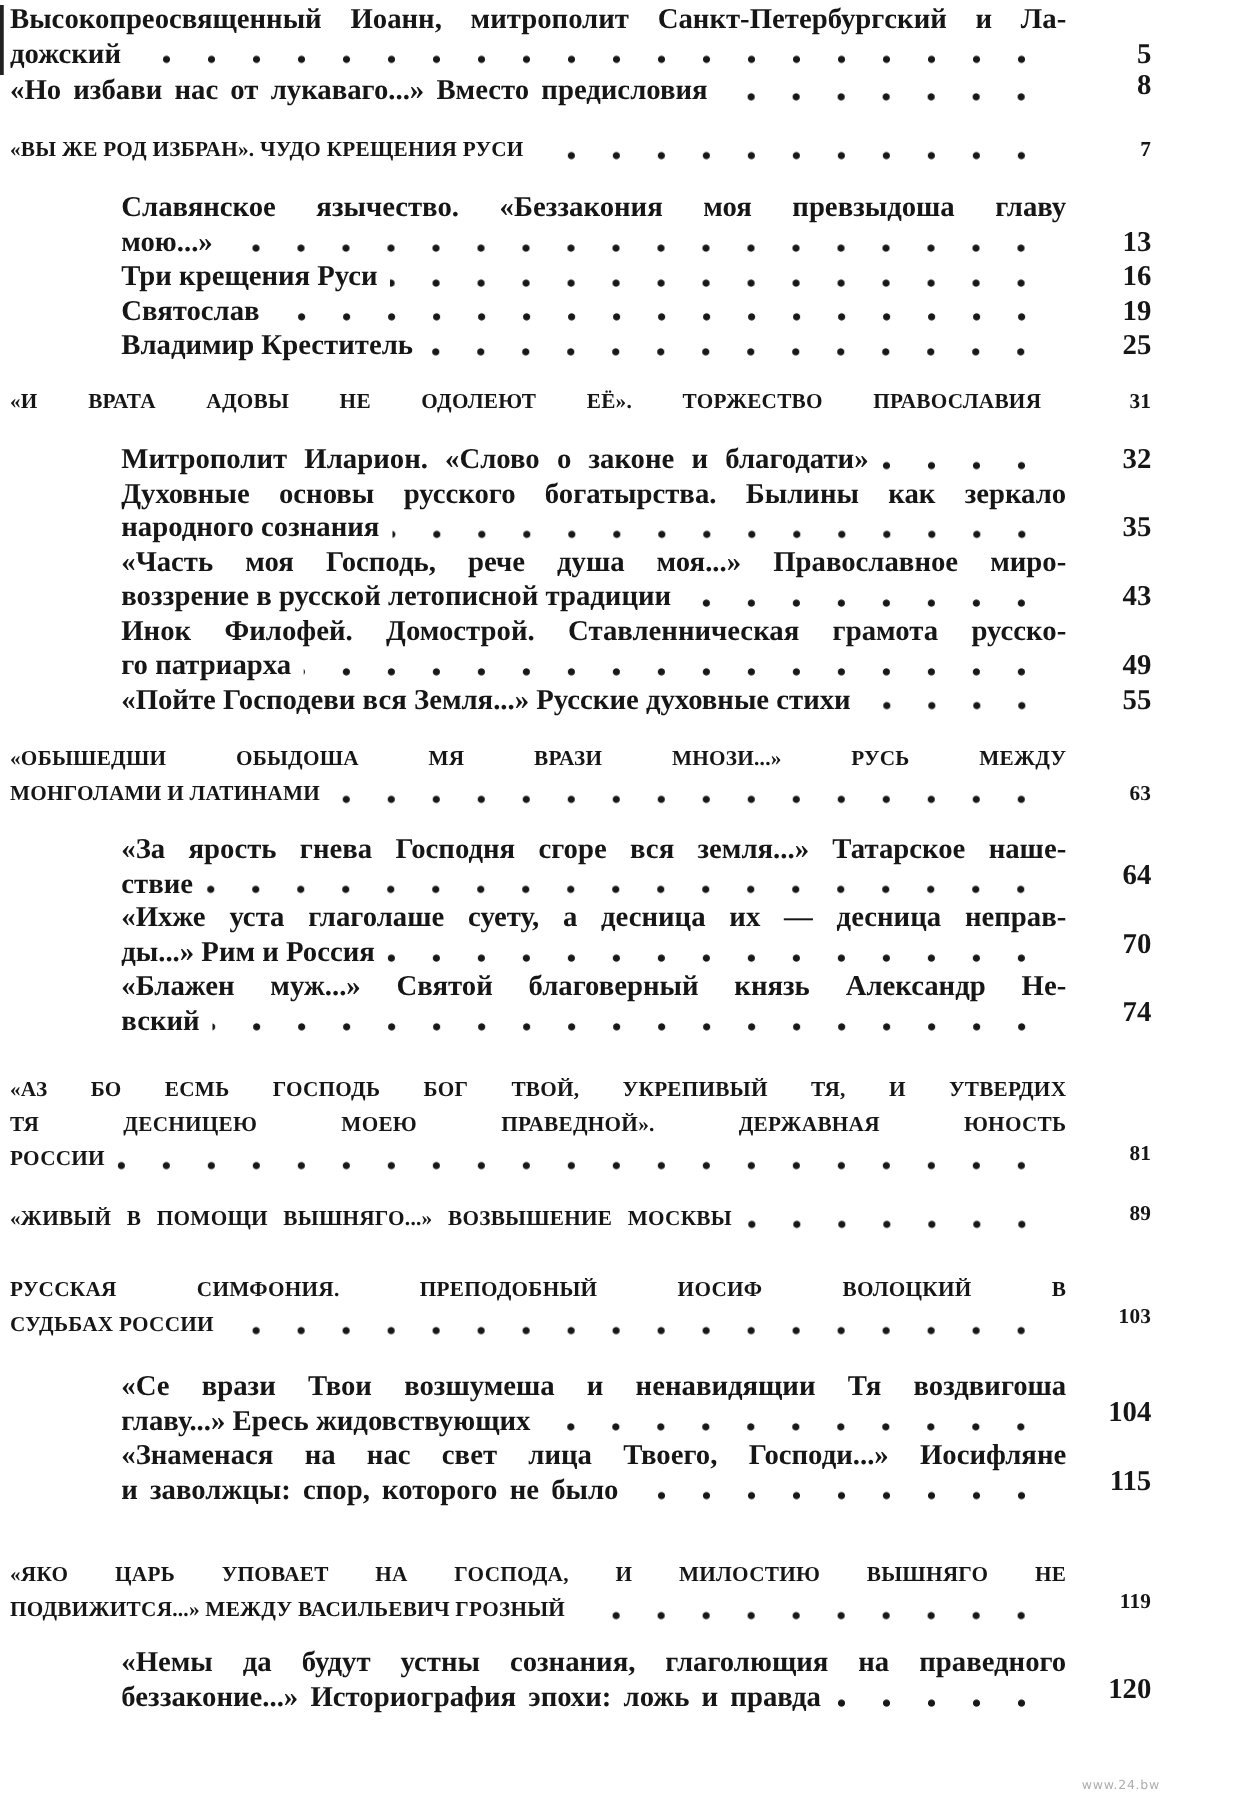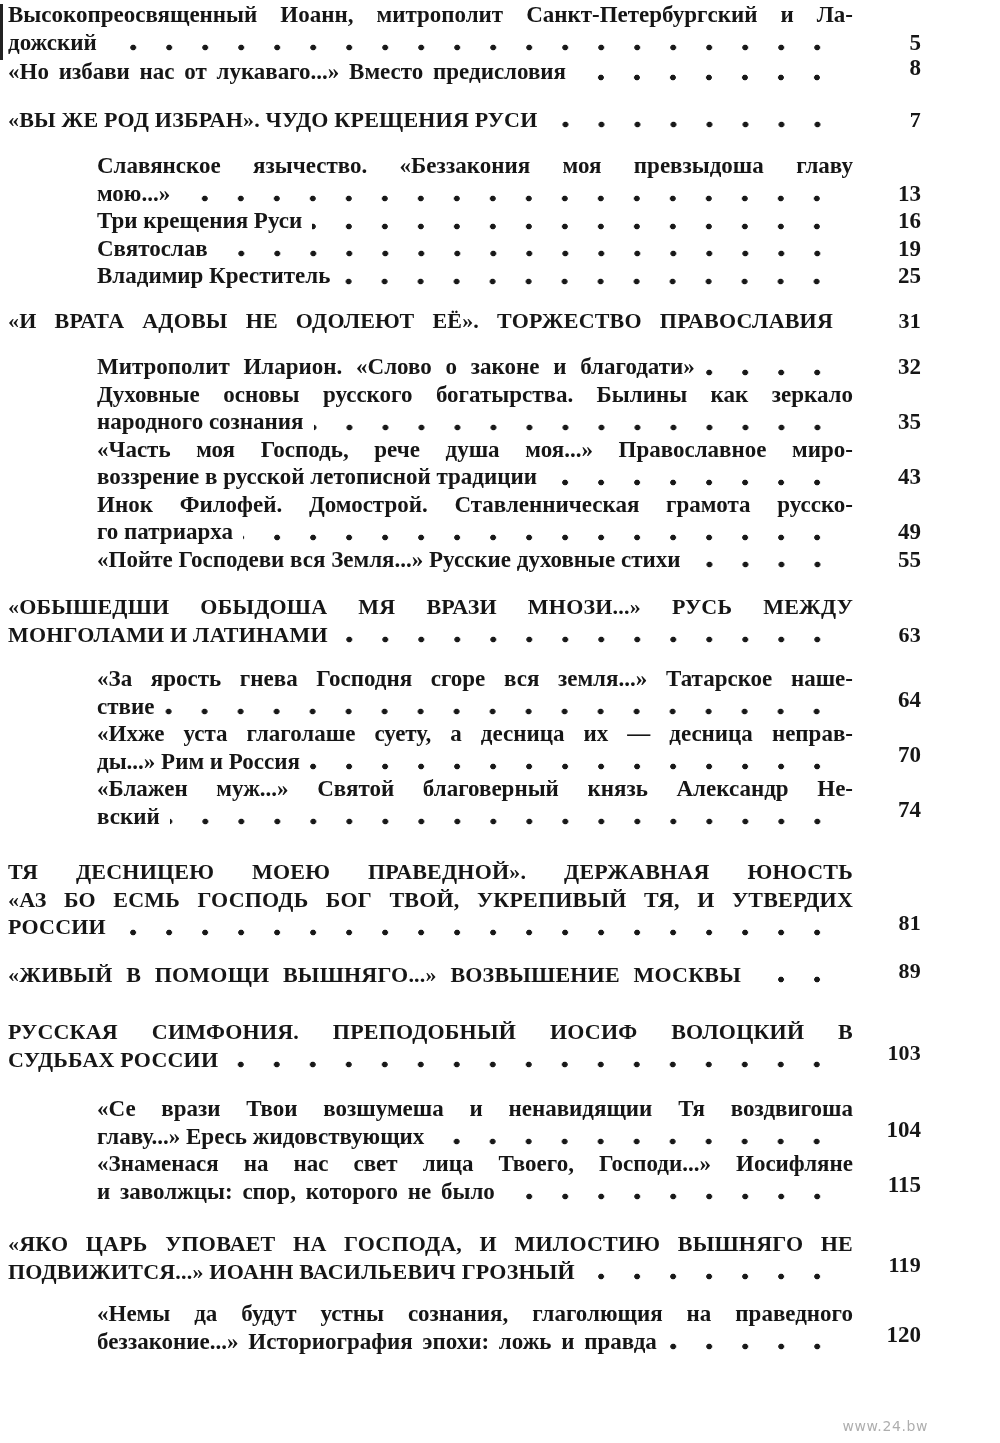--- a/index.html
+++ b/index.html
@@ -11,21 +11,21 @@
     background:#fff;
     overflow:hidden;
     font-family:"Liberation Serif","DejaVu Serif",serif;
     font-weight:700;
     color:#161616;
     -webkit-font-smoothing:antialiased;
   }
   .entry{line-height:27.5px;}
   .front{margin-left:0;font-size:23px;}
   .sub{margin-left:89px;font-size:23px;}
-  .main{margin-left:0;font-size:22px;letter-spacing:0.2px;}
+  .main{margin-left:0;font-size:17px;letter-spacing:0.2px;}
   
   .fill{
     text-align:justify;
     text-align-last:justify;
     margin-right:68px;
   }
   
   .row{display:flex;align-items:baseline;}
   .txt{white-space:nowrap;}
   .txt.just{
@@ -46,21 +46,21 @@
   .num{flex:0 0 54px;text-align:right;}
   .num.up{transform:translateY(-7px);}
   .num.up4{transform:translateY(-4px);}
   .scan-edge{
     position:absolute;left:0;top:4px;width:3px;height:56px;
     background:#222;
   }
   .watermark{
     position:absolute;right:5px;bottom:9px;
     font-family:"DejaVu Sans","Liberation Sans",sans-serif;
-    font-weight:400;font-size:14px;letter-spacing:0.6px;
+    font-weight:400;font-size:10px;letter-spacing:0.6px;
     color:#9a9a9a;opacity:0.8;
   }
 </style>
 </head>
 <body>
 
 <div class="page">
   <div class="scan-edge"></div>
 
   <div class="entry front" style="margin-top:1px">
@@ -202,22 +202,22 @@
   <div class="entry sub">
     <div class="fill">«Блажен муж...» Святой благоверный князь Александр Не-</div>
     <div class="row">
       <span class="txt">вский</span>
       <span class="dots"></span>
       <span class="num up">74</span>
     </div>
   </div>
 
   <div class="entry main" style="margin-top:28px">
+    <div class="fill">«АЗ БО ЕСМЬ ГОСПОДЬ БОГ ТВОЙ, УКРЕПИВЫЙ ТЯ, И УТВЕРДИХ</div>
     <div class="fill">ТЯ ДЕСНИЦЕЮ МОЕЮ ПРАВЕДНОЙ». ДЕРЖАВНАЯ ЮНОСТЬ</div>
-    <div class="fill">«АЗ БО ЕСМЬ ГОСПОДЬ БОГ ТВОЙ, УКРЕПИВЫЙ ТЯ, И УТВЕРДИХ</div>
     <div class="row">
       <span class="txt">РОССИИ</span>
       <span class="dots"></span>
       <span class="num up4">81</span>
     </div>
   </div>
 
   <div class="entry main" style="margin-top:20px">
     <div class="row">
       <span class="txt ws8">«ЖИВЫЙ В ПОМОЩИ ВЫШНЯГО...» ВОЗВЫШЕНИЕ МОСКВЫ</span>
@@ -247,24 +247,24 @@
 
   <div class="entry sub">
     <div class="fill">«Знаменася на нас свет лица Твоего, Господи...» Иосифляне</div>
     <div class="row">
       <span class="txt ws4">и заволжцы: спор, которого не было</span>
       <span class="dots"></span>
       <span class="num up">115</span>
     </div>
   </div>
 
-  <div class="entry main" style="margin-top:25px">
+  <div class="entry main" style="margin-top:41px">
     <div class="fill">«ЯКО ЦАРЬ УПОВАЕТ НА ГОСПОДА, И МИЛОСТИЮ ВЫШНЯГО НЕ</div>
     <div class="row">
-      <span class="txt">ПОДВИЖИТСЯ...» ИОАНН ВАСИЛЬЕВИЧ ГРОЗНЫЙ</span>
+      <span class="txt">ПОДВИЖИТСЯ...» МЕЖДУ ВАСИЛЬЕВИЧ ГРОЗНЫЙ</span>
       <span class="dots"></span>
       <span class="num up">119</span>
     </div>
   </div>
 
   <div class="entry sub" style="margin-top:15px">
     <div class="fill">«Немы да будут устны сознания, глаголющия на праведного</div>
     <div class="row">
       <span class="txt ws4">беззаконие...» Историография эпохи: ложь и правда</span>
       <span class="dots"></span>

